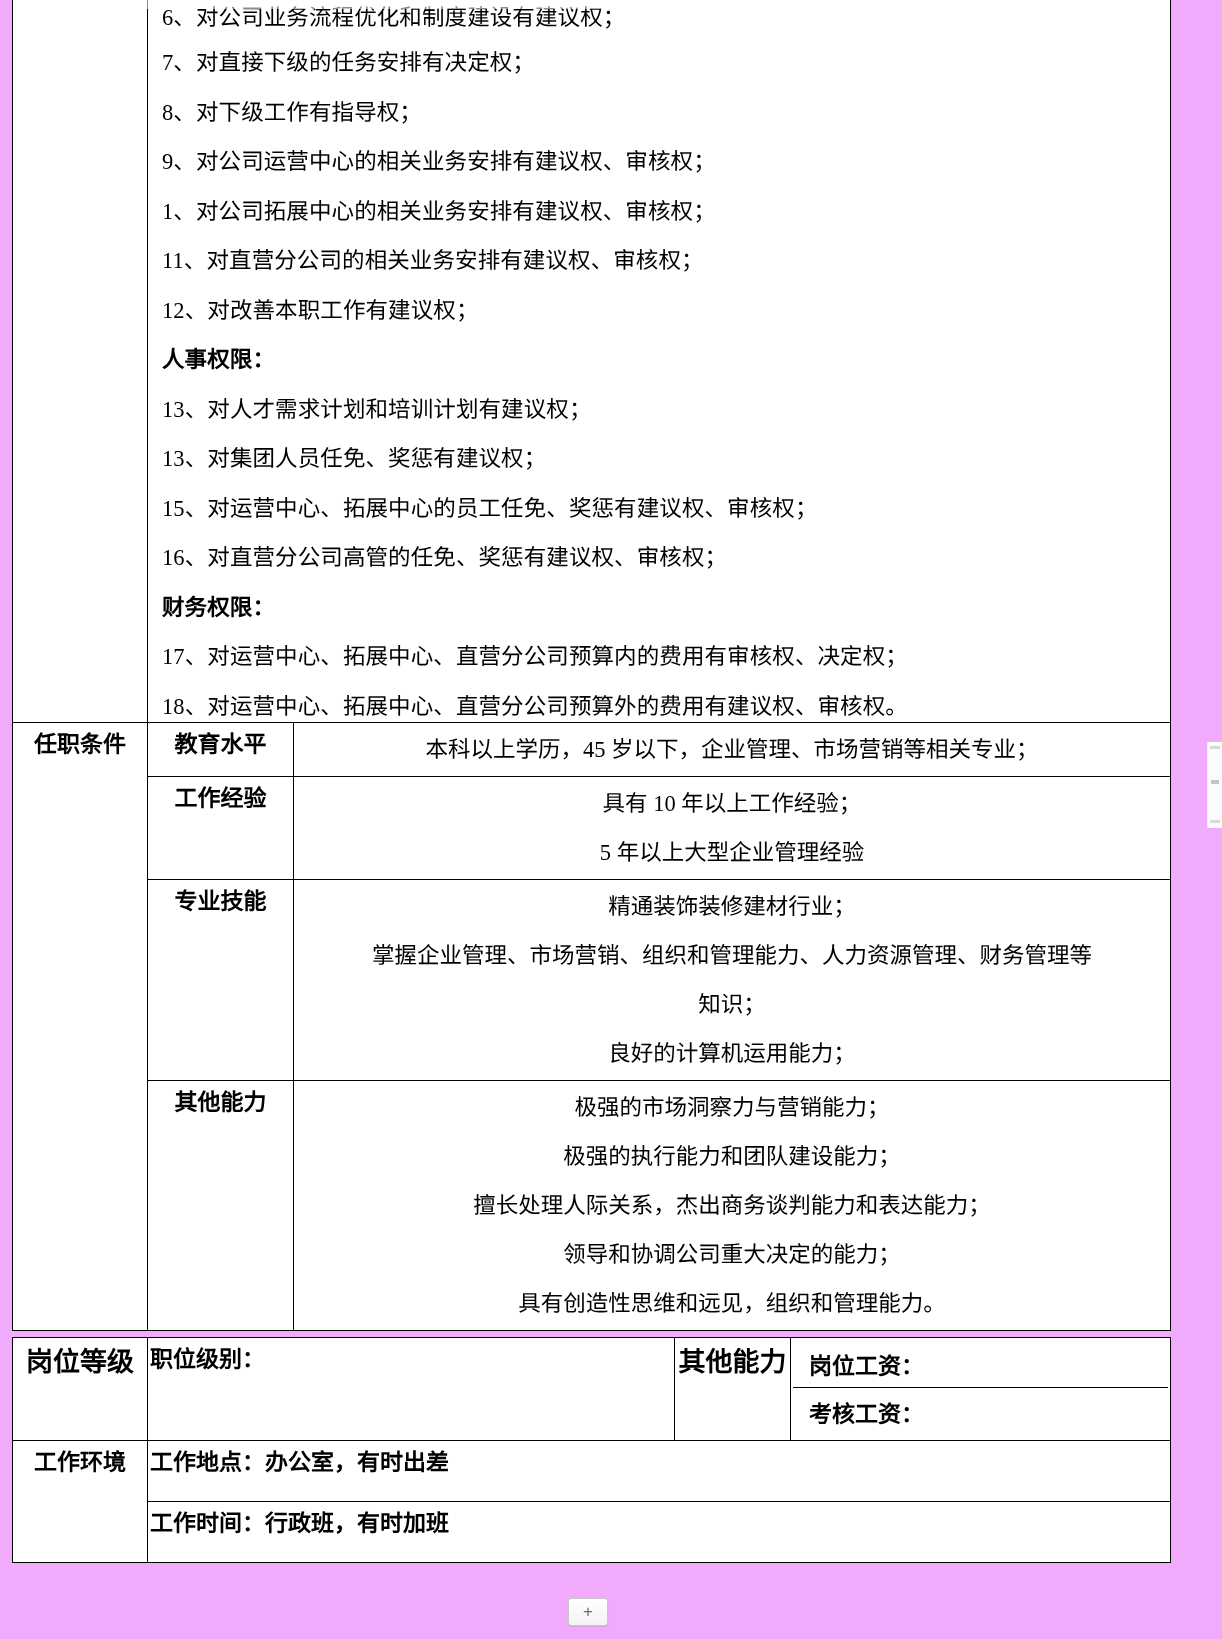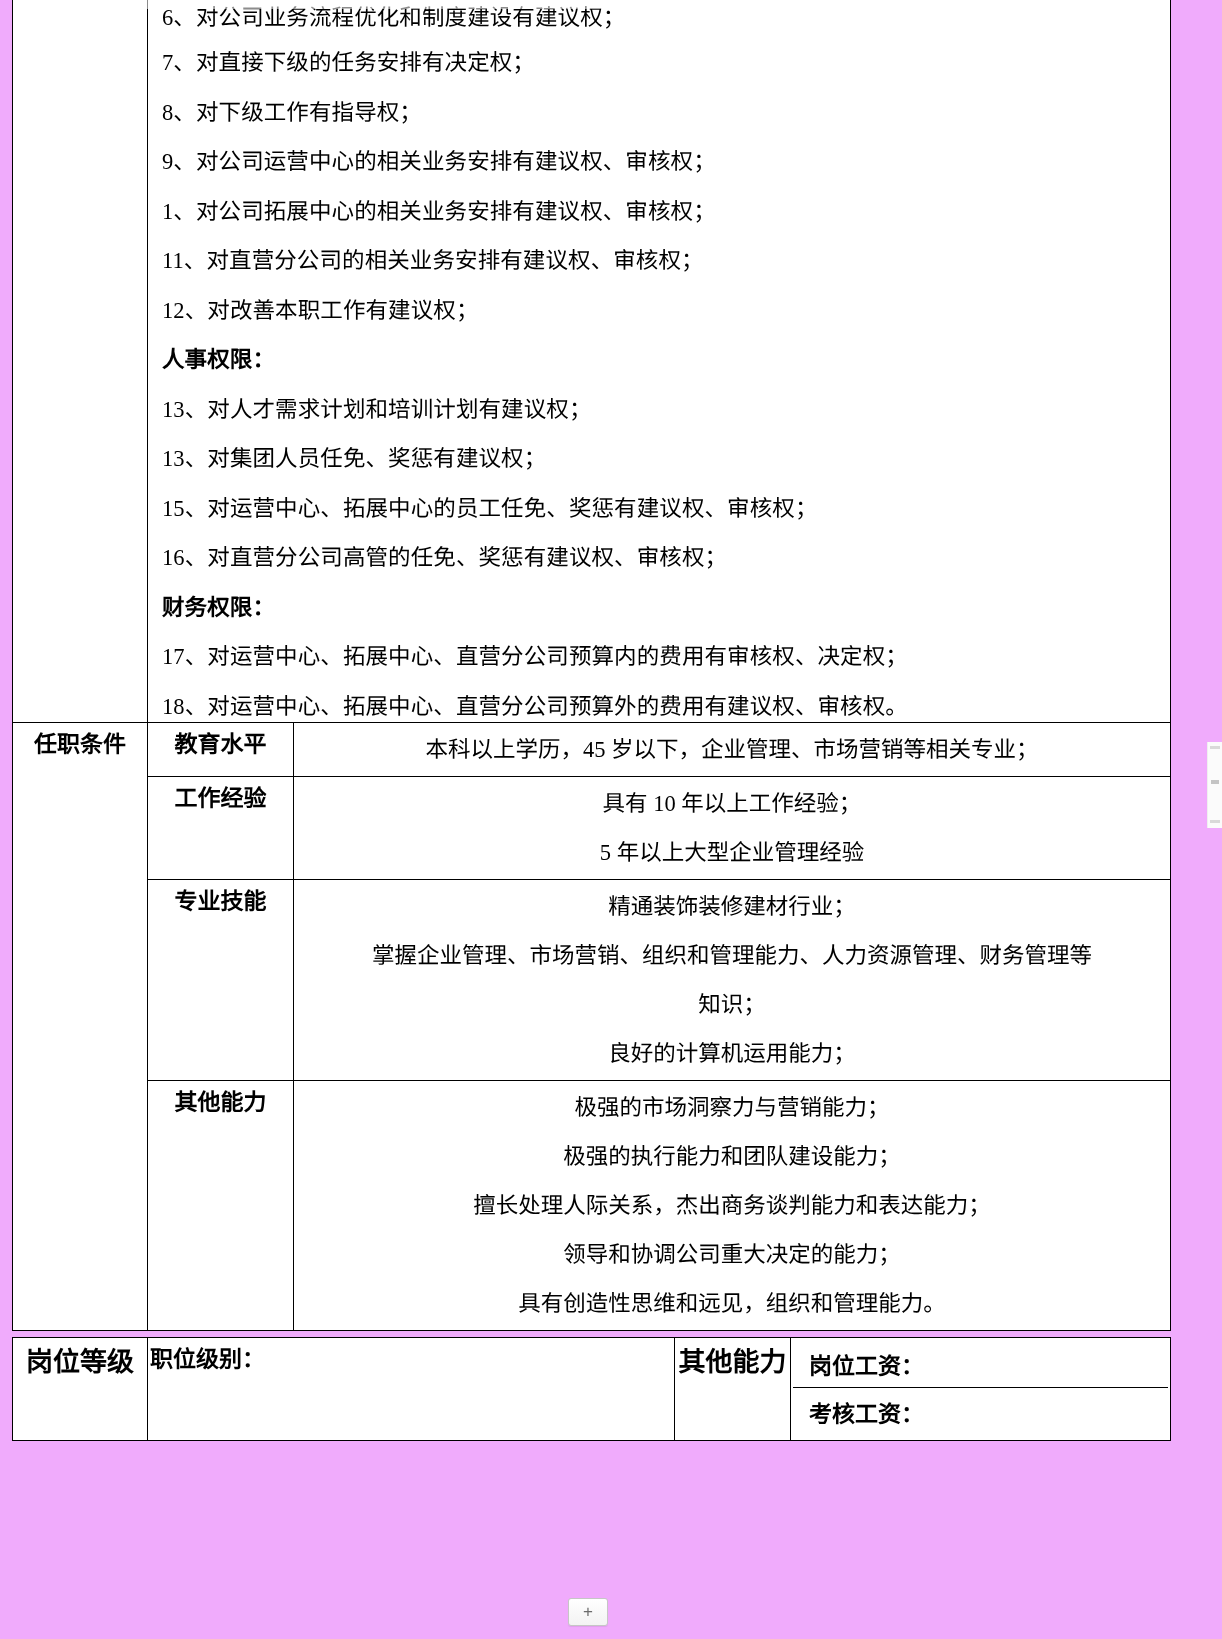--- a/index.html
+++ b/index.html
@@ -328,20 +328,35 @@
       <td class="grade-value">职位级别：</td>
       <td class="grade-cell">其他能力</td>
       <td class="pay-stack">
         <div class="pay-row top">岗位工资：</div>
         <div class="pay-row">考核工资：</div>
       </td>
     </tr>
   </tbody>
     </table>
 
+  <table class="doc env-table">
+    <colgroup>
+      <col style="width:135px">
+      <col style="width:1023px">
+    </colgroup>
+    <tbody>
+        <tr>
+      <td class="env-label" rowspan="2">工作环境</td>
+      <td class="env-value" style="height:56px">工作地点：办公室，有时出差</td>
+    </tr>
+    <tr>
+      <td class="env-value" style="height:56px">工作时间：行政班，有时加班</td>
+    </tr>
+  </tbody>
+    </table>
 
   <div class="side-scroll">
     <div class="tick t1"></div>
     <div class="grip"></div>
     <div class="tick t2"></div>
   </div>
 
   <div class="add-row-btn">+</div>
 
 </div>

